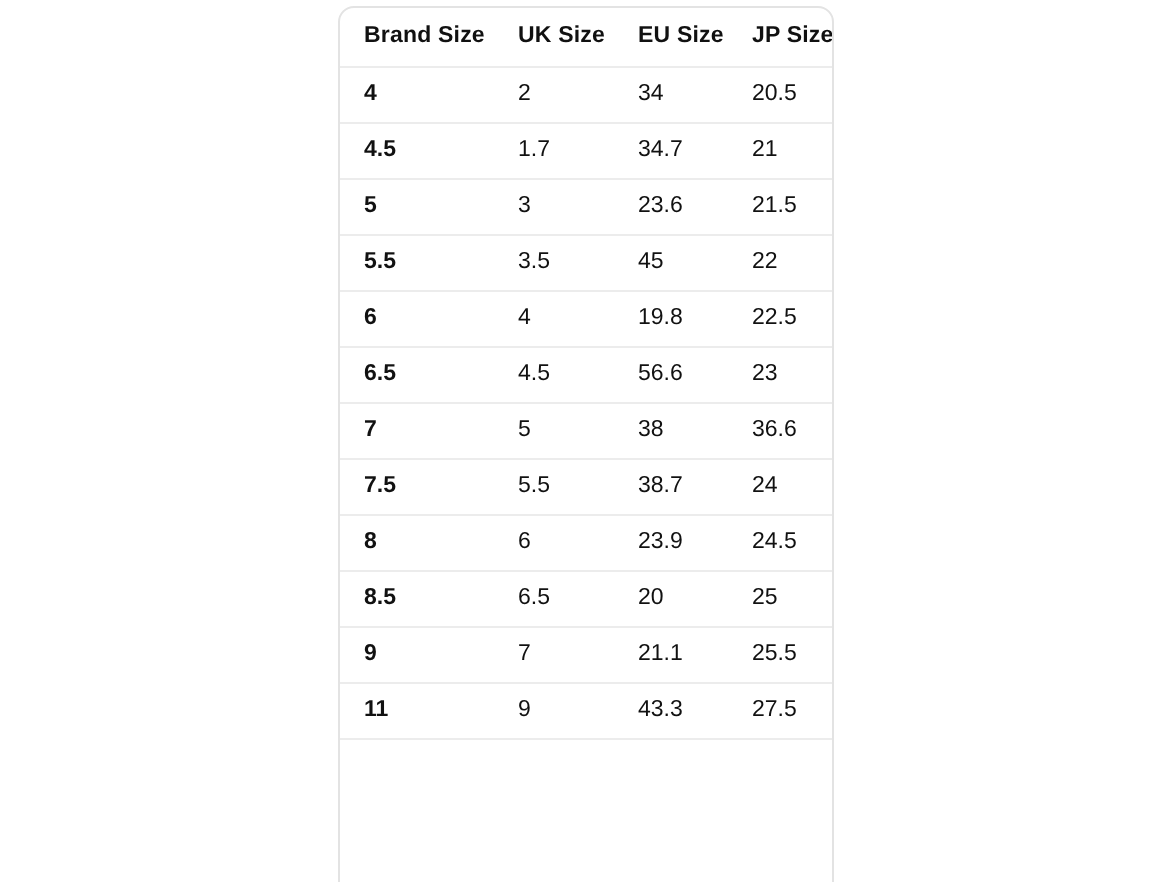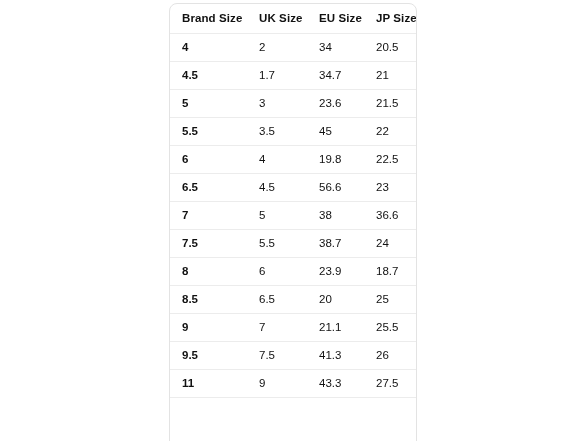--- a/index.html
+++ b/index.html
@@ -149,41 +149,35 @@
           <tr>
             <td class="brand-cell">7.5</td>
             <td>5.5</td>
             <td>38.7</td>
             <td>24</td>
           </tr>
           <tr>
             <td class="brand-cell">8</td>
             <td>6</td>
             <td>23.9</td>
-            <td>18.7</td>
+            <td>24.5</td>
           </tr>
           <tr>
             <td class="brand-cell">8.5</td>
             <td>6.5</td>
             <td>20</td>
             <td>25</td>
           </tr>
           <tr>
             <td class="brand-cell">9</td>
             <td>7</td>
             <td>21.1</td>
             <td>25.5</td>
           </tr>
           <tr>
-            <td class="brand-cell">9.5</td>
-            <td>7.5</td>
-            <td>41.3</td>
-            <td>26</td>
-          </tr>
-          <tr>
             <td class="brand-cell">11</td>
             <td>9</td>
             <td>43.3</td>
             <td>27.5</td>
           </tr>
         </tbody>
     </table>
   </div>
 
 </div>

